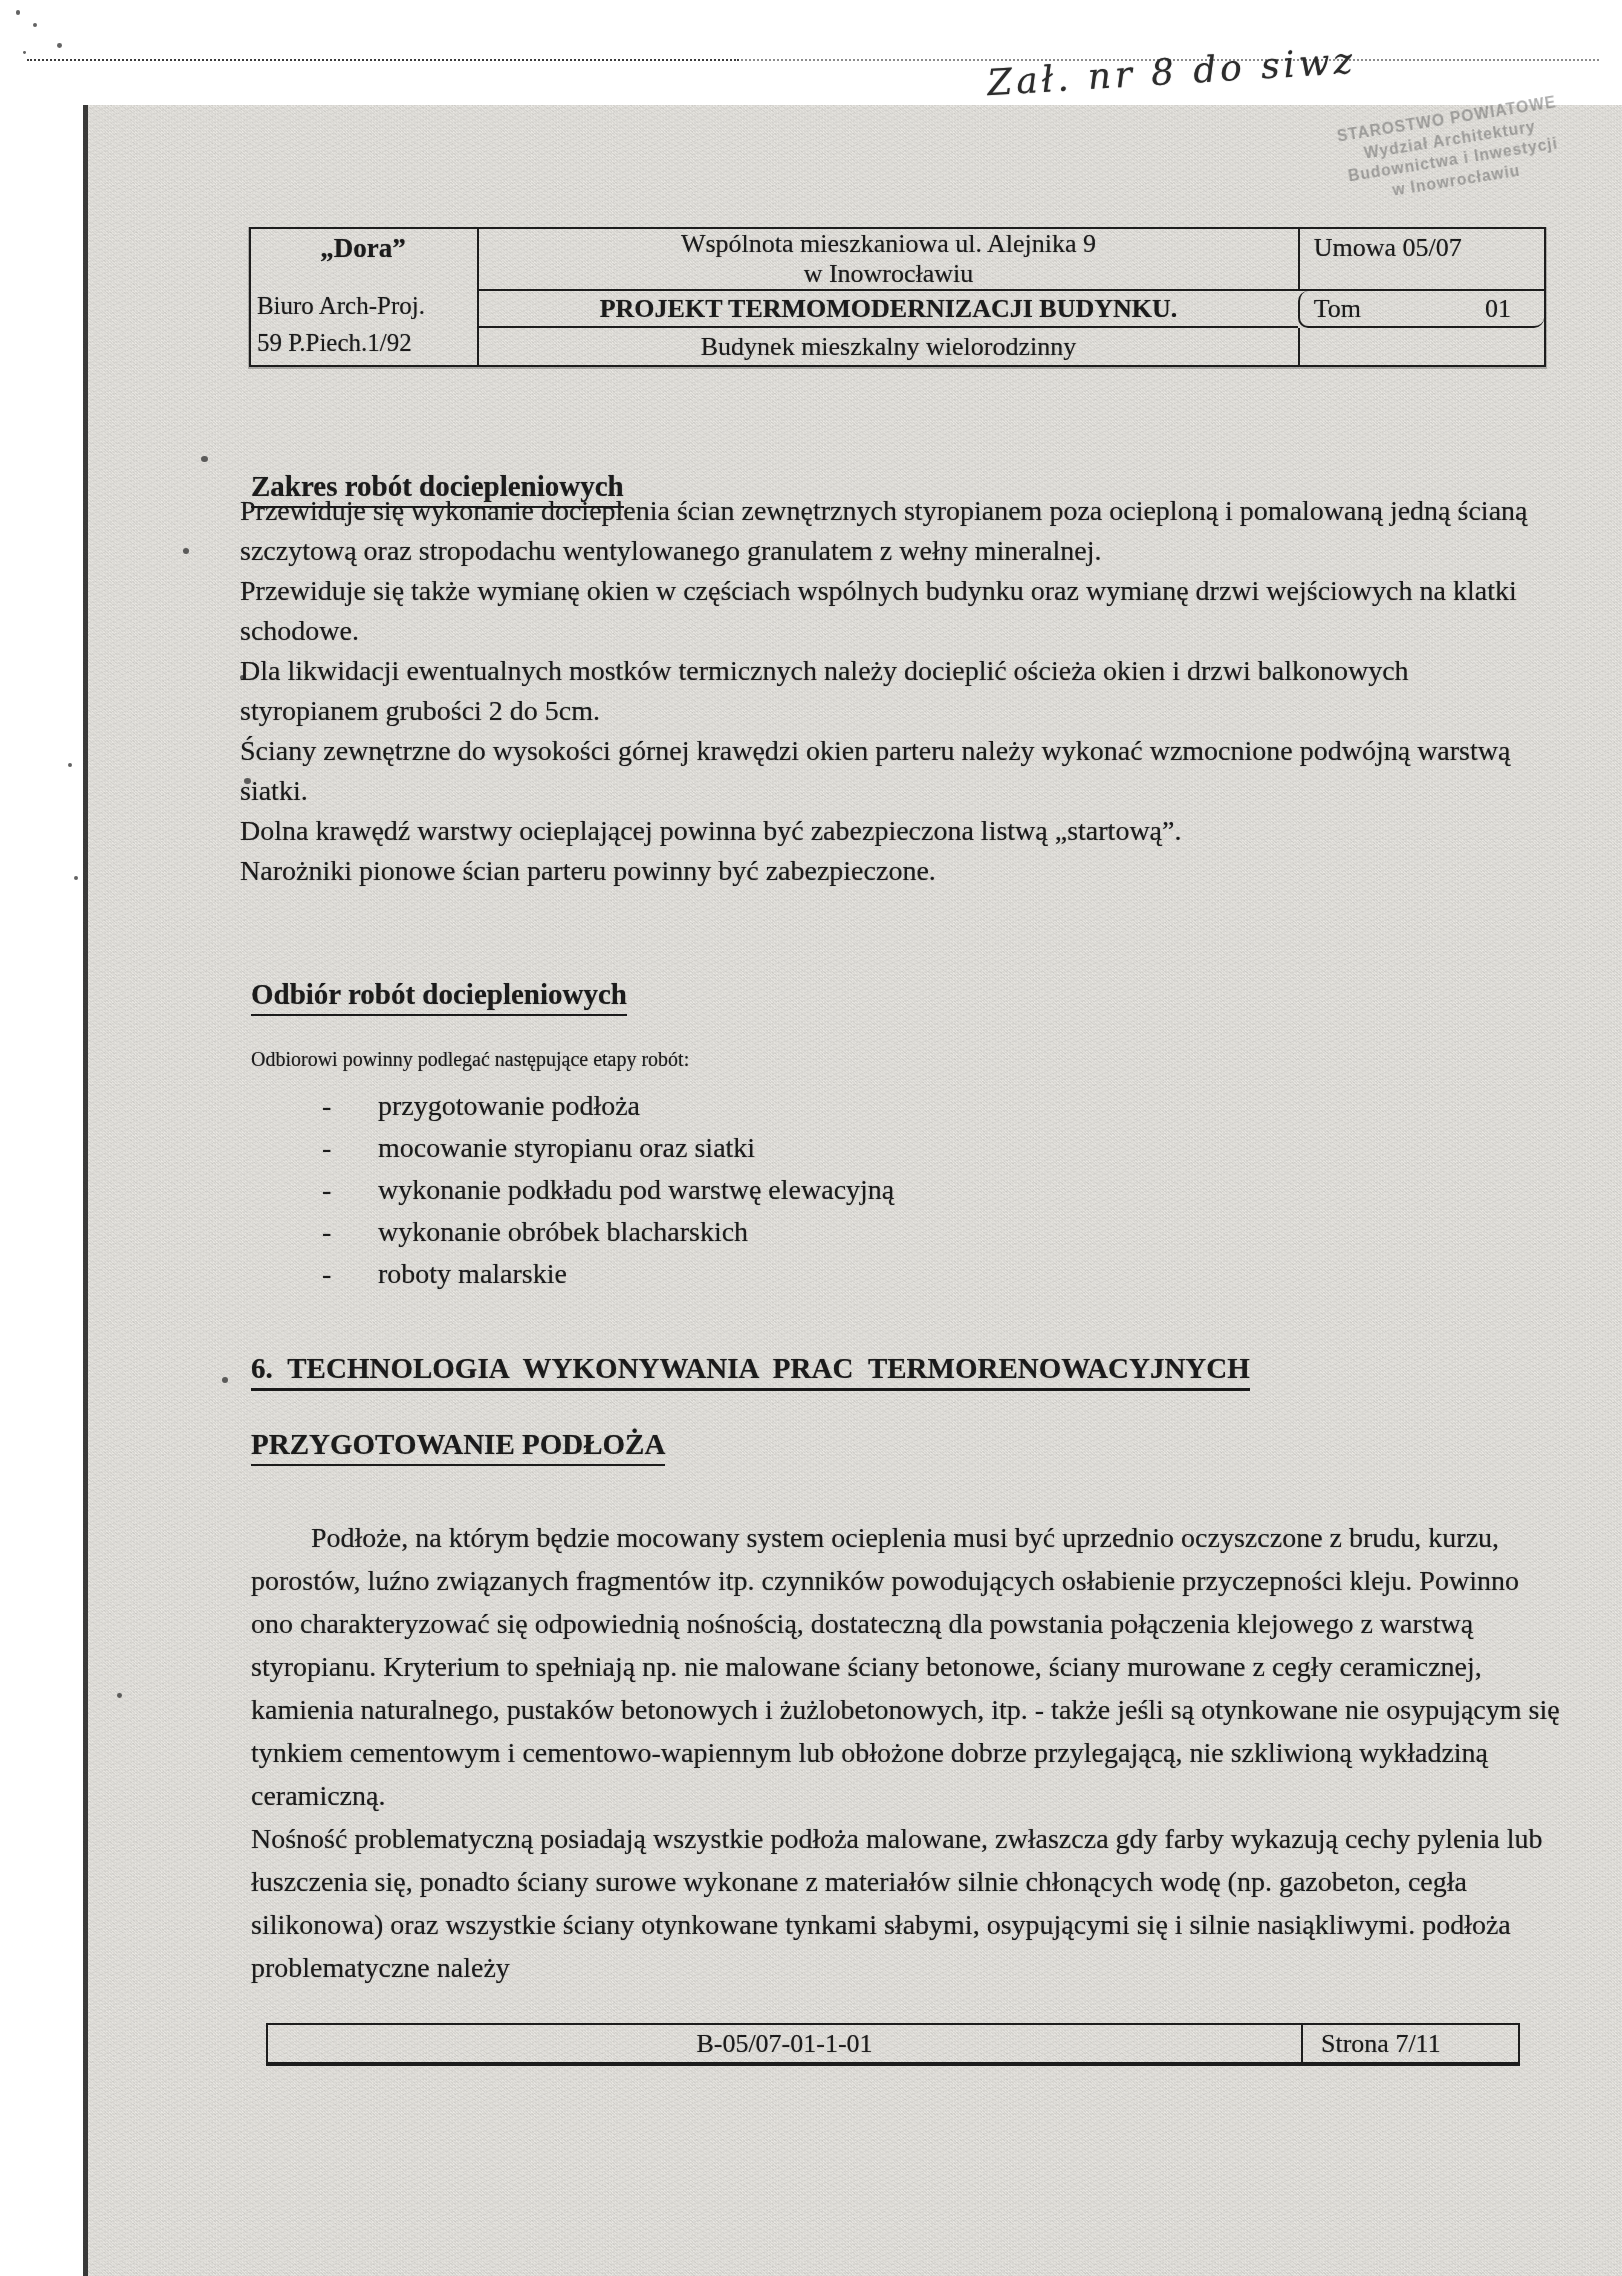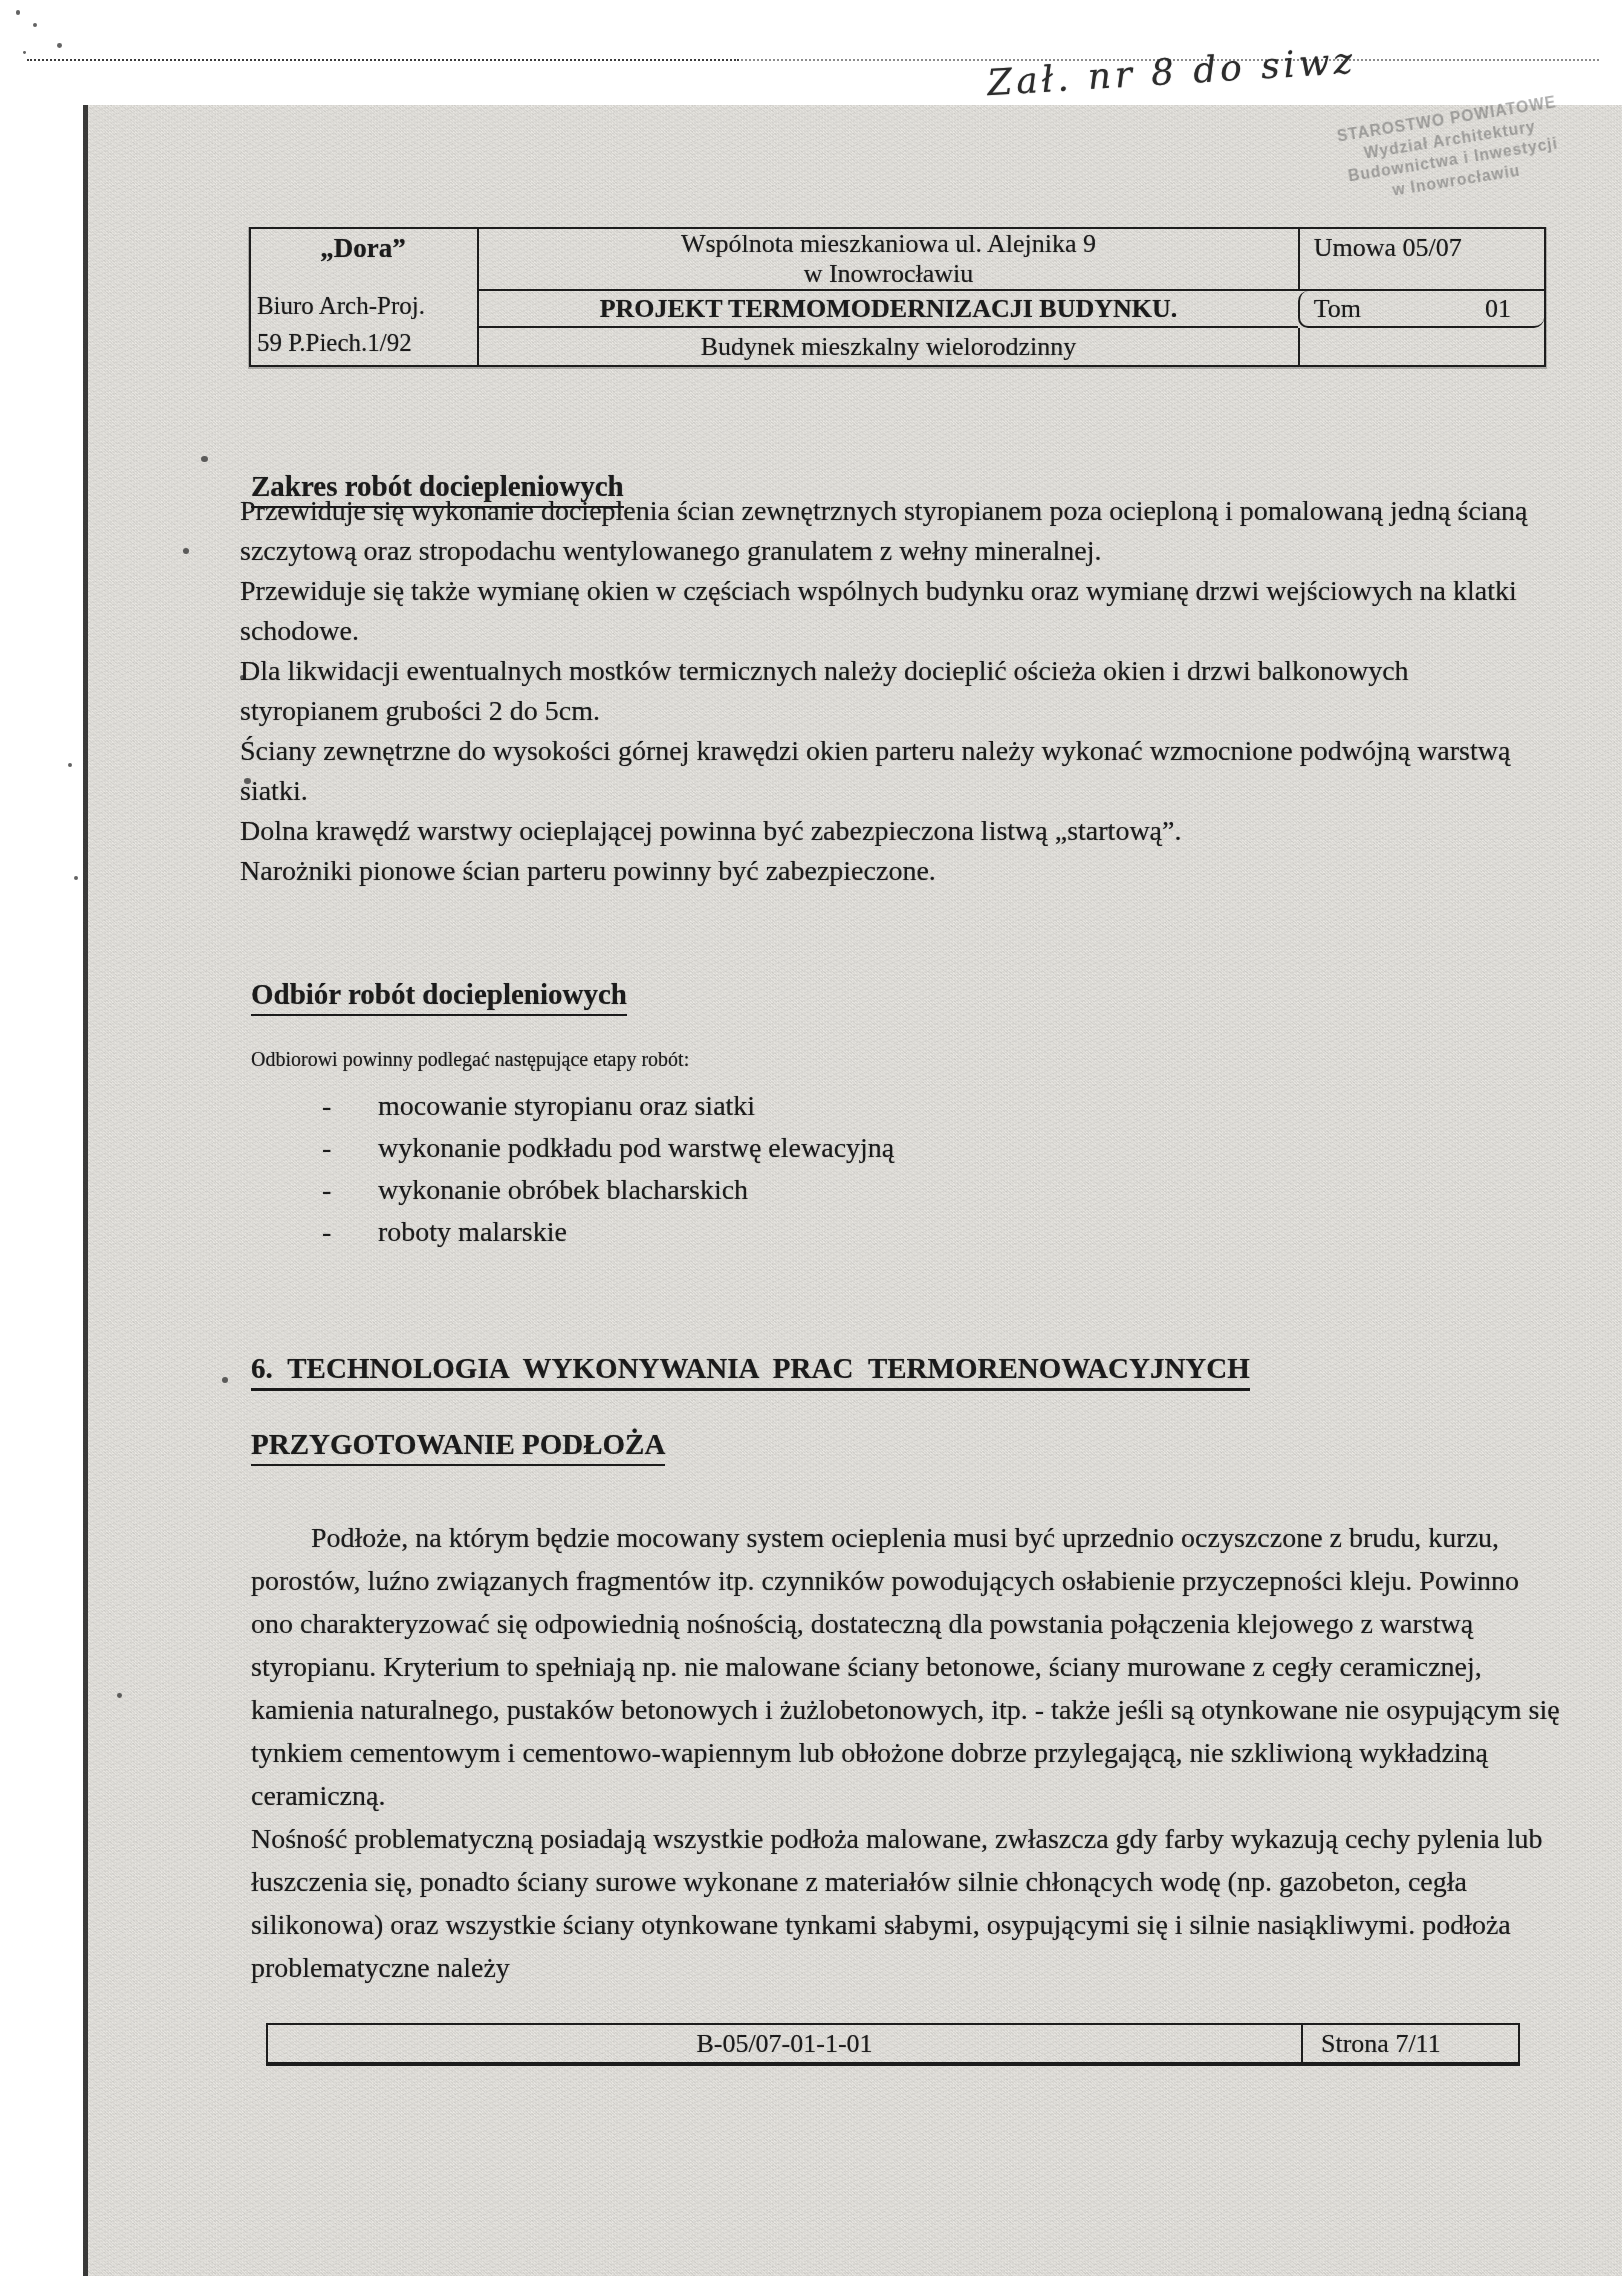--- a/index.html
+++ b/index.html
@@ -148,20 +148,21 @@
   <p>Ściany zewnętrzne do wysokości górnej krawędzi okien parteru należy wykonać wzmocnione podwójną warstwą siatki.</p>
   <p>Dolna krawędź warstwy ocieplającej powinna być zabezpieczona listwą „startową”.</p>
   <p>Narożniki pionowe ścian parteru powinny być zabezpieczone.</p>
 </div>
 
 <div class="h-main ink" style="top:978px;">
   <span class="u">Odbiór robót dociepleniowych</span>
 </div>
 <div class="intro-line ink" style="top:1048px;">Odbiorowi powinny podlegać następujące etapy robót:</div>
 <div class="bullets ink" style="top:1090px;">
+  <div class="bullet-row"><span class="dash">-</span><span>przygotowanie podłoża</span></div>
   <div class="bullet-row"><span class="dash">-</span><span>mocowanie styropianu oraz siatki</span></div>
   <div class="bullet-row"><span class="dash">-</span><span>wykonanie podkładu pod warstwę elewacyjną</span></div>
   <div class="bullet-row"><span class="dash">-</span><span>wykonanie obróbek blacharskich</span></div>
   <div class="bullet-row"><span class="dash">-</span><span>roboty malarskie</span></div>
 </div>
 
 <div class="h-main ink" style="top:1352px;word-spacing:7.8px;">
   <span class="u" style="border-bottom-width:3.9px;">6. TECHNOLOGIA WYKONYWANIA PRAC TERMORENOWACYJNYCH</span>
 </div>
 

